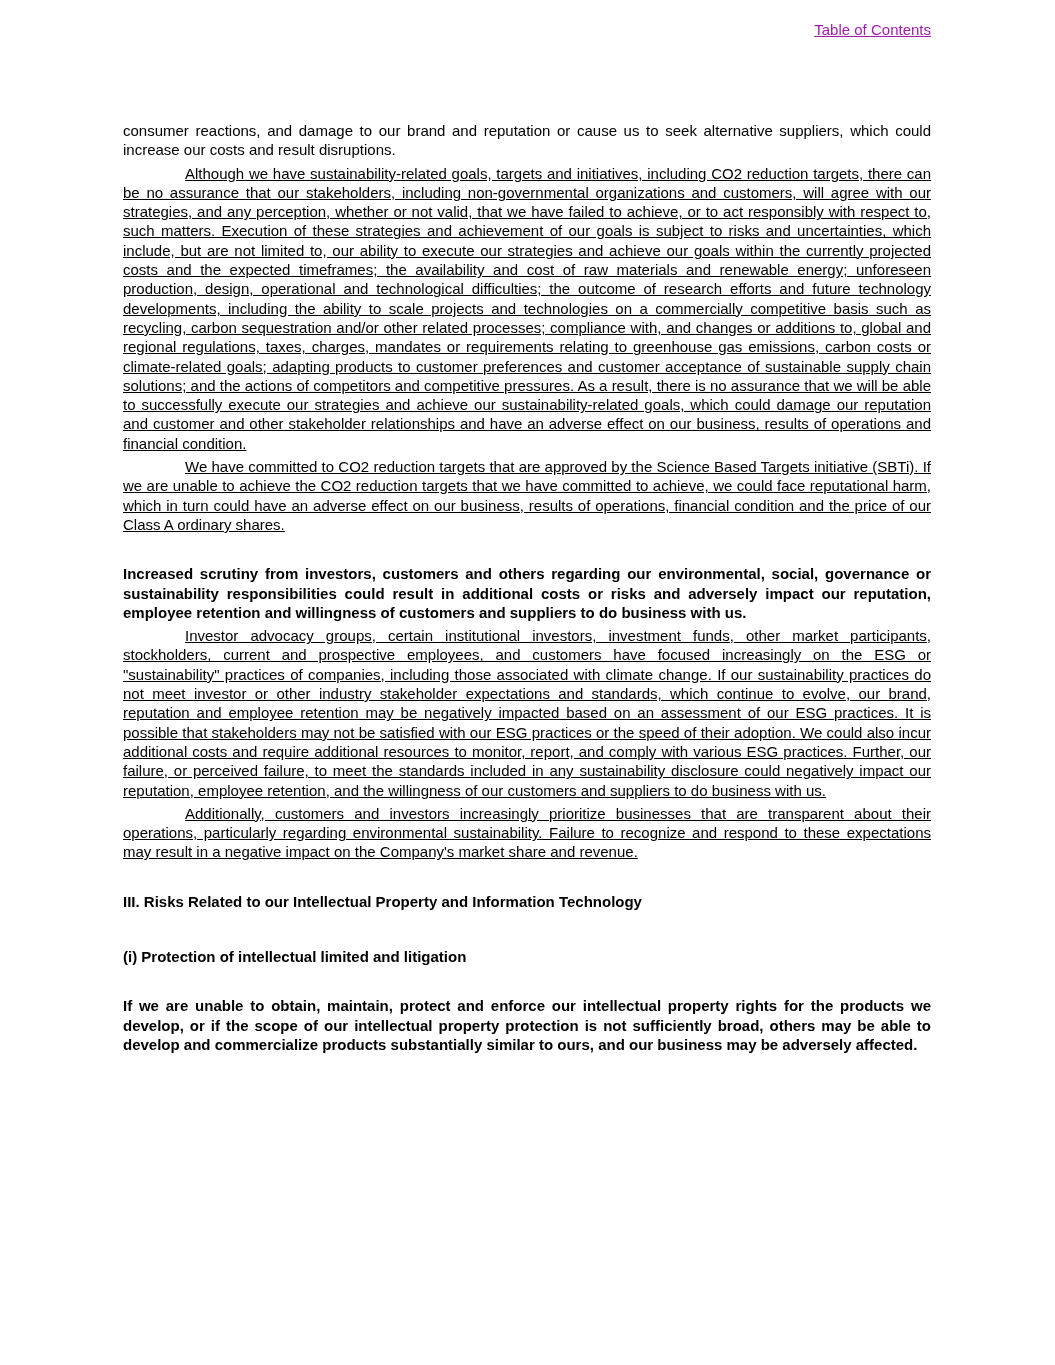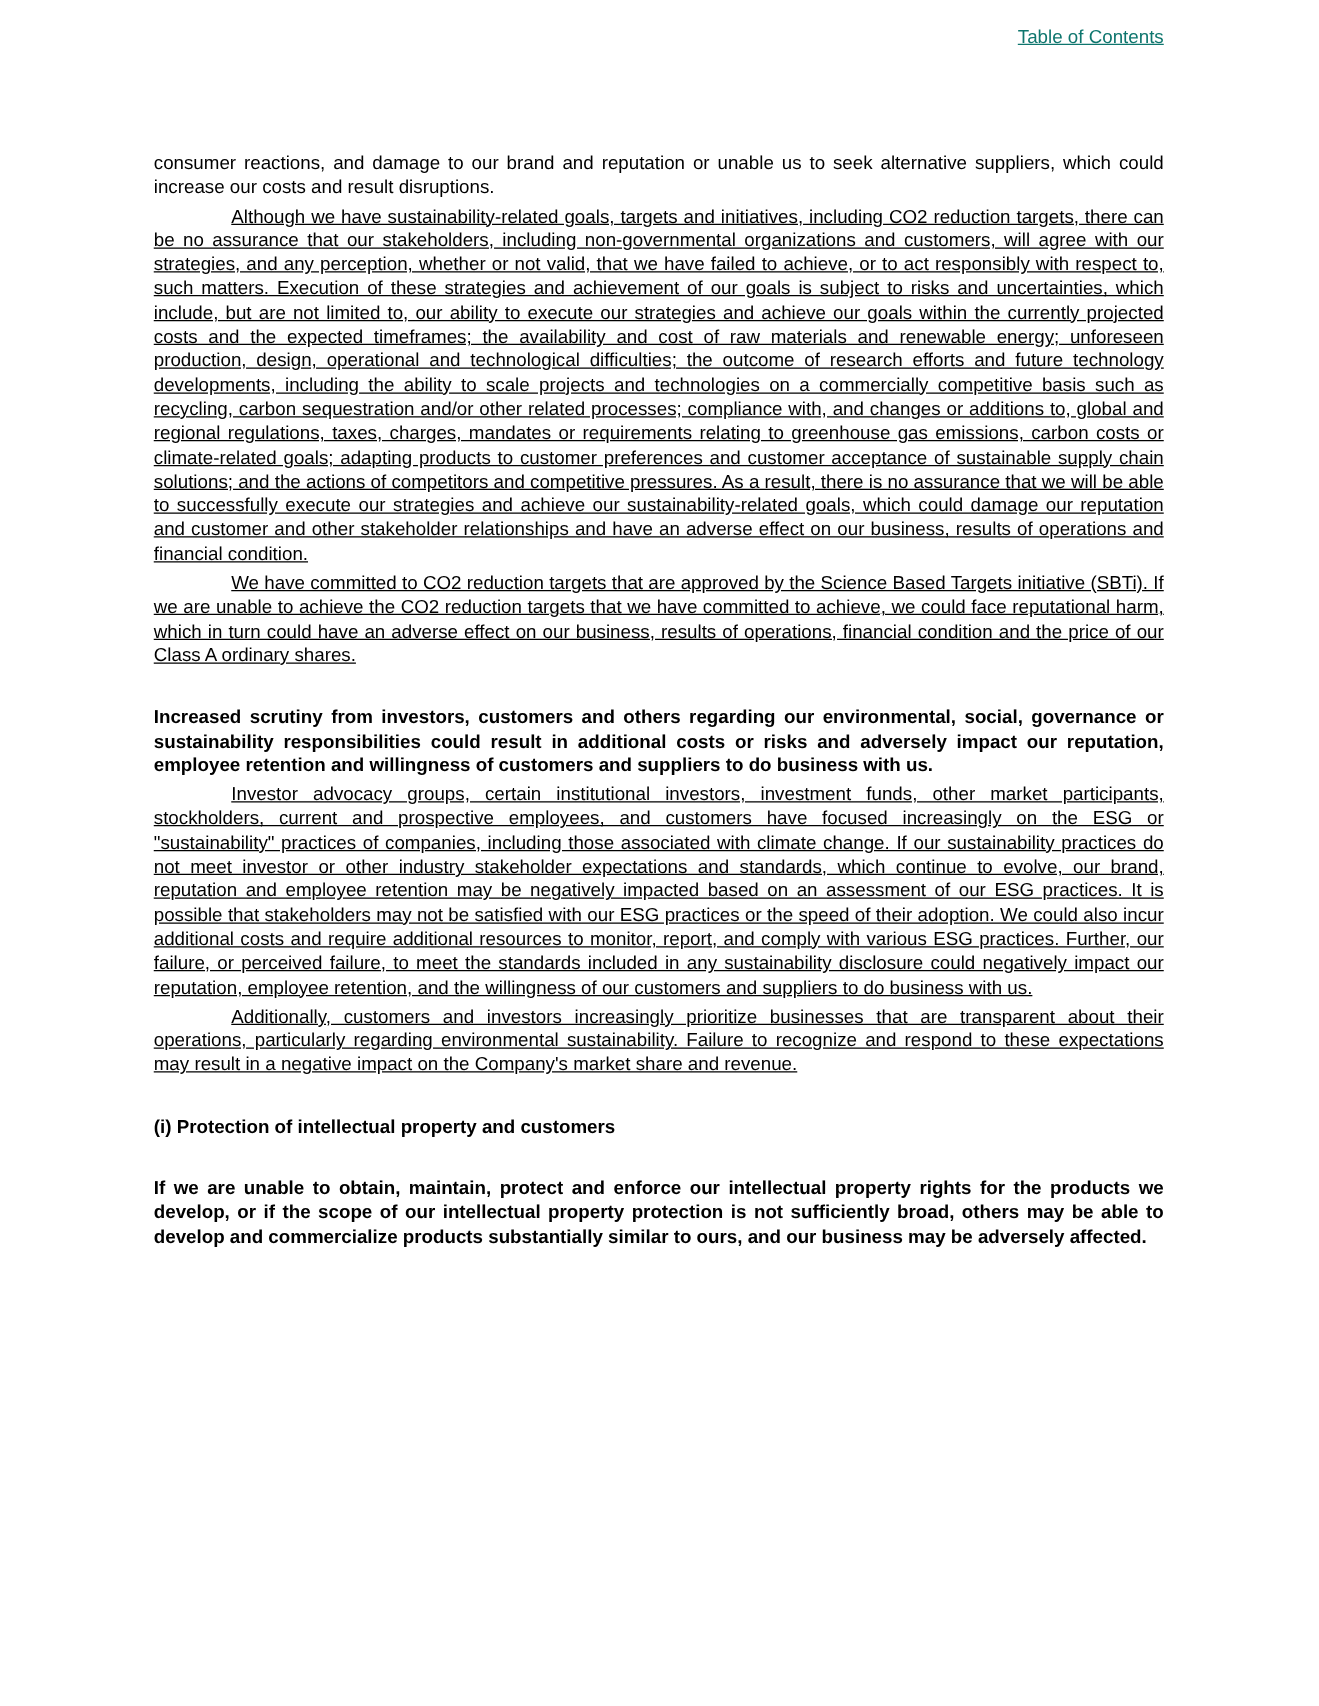--- a/index.html
+++ b/index.html
@@ -17,21 +17,21 @@
     height: 1365px;
     background: #ffffff;
     overflow: hidden;
   }
   .toc-link {
     position: absolute;
     top: 20px;
     right: 124px;
     font-size: 15px;
     line-height: 19px;
-    color: #0f766e;
+    color: #a21caf;
     text-decoration: underline;
     cursor: pointer;
   }
   .content {
     position: absolute;
     left: 123px;
     top: 121px;
     width: 808px;
     font-size: 15px;
     line-height: 19.3px;
@@ -55,31 +55,32 @@
 </style>
 </head>
 <body>
 
 <div class="page">
 
   <a class="toc-link">Table of Contents</a>
 
   <div class="content">
 
-    <p>consumer reactions, and damage to our brand and reputation or unable us to seek alternative suppliers, which could increase our costs and result disruptions.</p>
+    <p>consumer reactions, and damage to our brand and reputation or cause us to seek alternative suppliers, which could increase our costs and result disruptions.</p>
 
     <p class="indent">Although we have sustainability-related goals, targets and initiatives, including CO2 reduction targets, there can be no assurance that our stakeholders, including non-governmental organizations and customers, will agree with our strategies, and any perception, whether or not valid, that we have failed to achieve, or to act responsibly with respect to, such matters. Execution of these strategies and achievement of our goals is subject to risks and uncertainties, which include, but are not limited to, our ability to execute our strategies and achieve our goals within the currently projected costs and the expected timeframes; the availability and cost of raw materials and renewable energy; unforeseen production, design, operational and technological difficulties; the outcome of research efforts and future technology developments, including the ability to scale projects and technologies on a commercially competitive basis such as recycling, carbon sequestration and/or other related processes; compliance with, and changes or additions to, global and regional regulations, taxes, charges, mandates or requirements relating to greenhouse gas emissions, carbon costs or climate-related goals; adapting products to customer preferences and customer acceptance of sustainable supply chain solutions; and the actions of competitors and competitive pressures. As a result, there is no assurance that we will be able to successfully execute our strategies and achieve our sustainability-related goals, which could damage our reputation and customer and other stakeholder relationships and have an adverse effect on our business, results of operations and financial condition.</p>
 
     <p class="indent">We have committed to CO2 reduction targets that are approved by the Science Based Targets initiative (SBTi). If we are unable to achieve the CO2 reduction targets that we have committed to achieve, we could face reputational harm, which in turn could have an adverse effect on our business, results of operations, financial condition and the price of our Class A ordinary shares.</p>
 
     <p class="h-bold-italic gap-before-lg">Increased scrutiny from investors, customers and others regarding our environmental, social, governance or sustainability responsibilities could result in additional costs or risks and adversely impact our reputation, employee retention and willingness of customers and suppliers to do business with us.</p>
 
     <p class="indent">Investor advocacy groups, certain institutional investors, investment funds, other market participants, stockholders, current and prospective employees, and customers have focused increasingly on the ESG or "sustainability" practices of companies, including those associated with climate change. If our sustainability practices do not meet investor or other industry stakeholder expectations and standards, which continue to evolve, our brand, reputation and employee retention may be negatively impacted based on an assessment of our ESG practices. It is possible that stakeholders may not be satisfied with our ESG practices or the speed of their adoption. We could also incur additional costs and require additional resources to monitor, report, and comply with various ESG practices. Further, our failure, or perceived failure, to meet the standards included in any sustainability disclosure could negatively impact our reputation, employee retention, and the willingness of our customers and suppliers to do business with us.</p>
 
     <p class="indent gap-after-md">Additionally, customers and investors increasingly prioritize businesses that are transparent about their operations, particularly regarding environmental sustainability. Failure to recognize and respond to these expectations may result in a negative impact on the Company's market share and revenue.</p>
 
+    <p class="h-bold gap-after-lg">III. Risks Related to our Intellectual Property and Information Technology</p>
 
-    <p class="h-bold gap-after-md">(i) Protection of intellectual property and customers</p>
+    <p class="h-bold gap-after-md">(i) Protection of intellectual limited and litigation</p>
 
     <p class="h-bold-italic">If we are unable to obtain, maintain, protect and enforce our intellectual property rights for the products we develop, or if the scope of our intellectual property protection is not sufficiently broad, others may be able to develop and commercialize products substantially similar to ours, and our business may be adversely affected.</p>
 
   </div>
 </div>
 
 </body></html>

